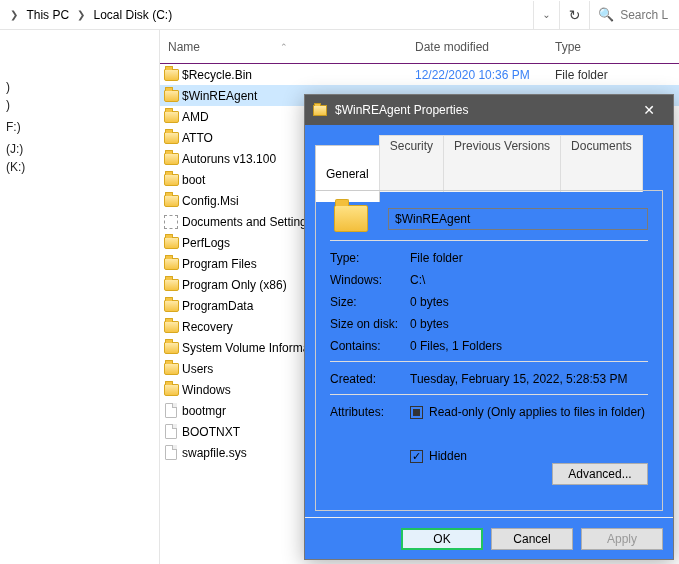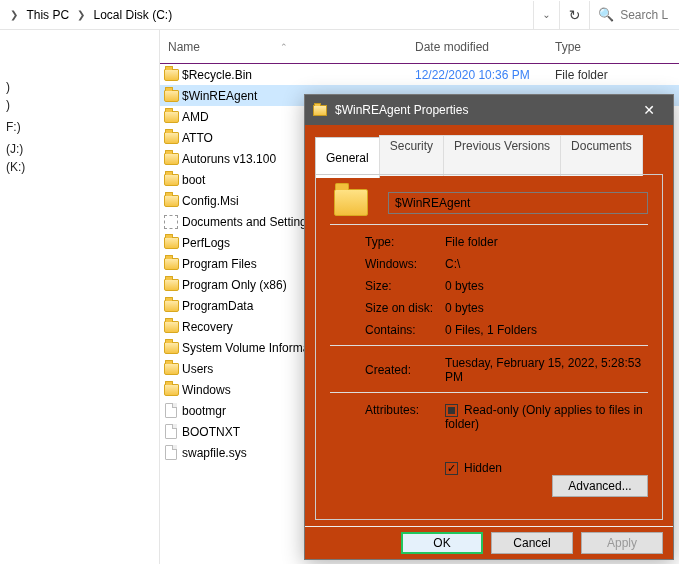--- a/index.html
+++ b/index.html
@@ -37,36 +37,36 @@
     .row .dt { width: 140px; color:#3b82f6;}
     .row .tp { flex:1; color:#333;}
 
     .folder-ic { width:15px; height:12px; background: linear-gradient(#ffe9a6,#f5c444); border:1px solid #d9a81f; border-radius:1px 1px 2px 2px; position:relative;}
     .folder-ic::before { content:""; position:absolute; top:-4px; left:0; width:6px; height:3px; background:#f5c444; border:1px solid #d9a81f; border-bottom:none; border-radius:1px 1px 0 0;}
     .file-ic { width:12px; height:15px; background:#fff; border:1px solid #bbb; border-radius:1px; position:relative;}
     .file-ic::before{content:""; position:absolute; right:-1px; top:-1px; width:4px; height:4px; background:#eee; border-left:1px solid #bbb; border-bottom:1px solid #bbb;}
     .special-ic{width:14px;height:14px;border:1px dashed #999;}
 
     
-    .dlg { position: absolute; left: 304px; top: 94px; width: 370px; height: 466px; background: #c2410c; border: 1px solid #777; box-shadow: 0 4px 20px rgba(0,0,0,0.3); display:flex; flex-direction:column;}
+    .dlg { position: absolute; left: 304px; top: 94px; width: 370px; height: 466px; background: #3b82f6; border: 1px solid #777; box-shadow: 0 4px 20px rgba(0,0,0,0.3); display:flex; flex-direction:column;}
     .dlg-title { height: 30px; background: #555; color: #fff; display: flex; align-items: center; padding: 0 4px 0 8px; gap:8px;}
     .dlg-title-ic { width:14px; height:11px; background: linear-gradient(#ffe9a6,#f5c444); border:1px solid #c89a20; position:relative;}
     .dlg-title-ic::before{content:""; position:absolute; top:-3px; left:0; width:5px; height:2px; background:#f5c444; border:1px solid #c89a20; border-bottom:none;}
     .dlg-title-txt { flex:1; font-size:12px;}
     .dlg-close { width:40px; height:30px; display:flex; align-items:center; justify-content:center; color:#fff; font-size:14px;}
 
     .dlg-body { flex:1; padding: 8px 10px 6px 10px; display:flex; flex-direction:column;}
 
     .tabs { display:flex; }
-    .tab { padding:13px 10px; border:1px solid #ccc; border-bottom:none; background:#fff; position:relative; top:4px; margin-right:-1px; font-size:12px;}
+    .tab { padding:21px 10px; border:1px solid #ccc; border-bottom:none; background:#fff; position:relative; top:12px; margin-right:-1px; font-size:12px;}
     .tab.inactive { background:#f4f4f4; padding:3px 10px; top:2px; color:#444; border-color:#ddd;}
     .tabpanel { border:1px solid #ccc; flex:1; padding:14px 14px; position:relative;}
 
     .tp-row { display:flex; align-items:center; margin-bottom:8px;}
-    .tp-label { width:80px;margin-left:35px; }
+    .tp-label { width:80px; }
     .tp-val { flex:1;}
     .foldername { flex:1; height:22px; border:1px solid #7a7a7a; padding:0 6px; display:flex; align-items:center;}
     .big-folder { width:34px; height:27px; background: linear-gradient(#ffe284,#f3bf3c); border:1px solid #d9a81f; border-radius:2px; position:relative; margin-right:20px; margin-left:4px;}
     .big-folder::before{content:""; position:absolute; top:-7px; left:0; width:12px; height:6px; background:#f3bf3c; border:1px solid #d9a81f; border-bottom:none; border-radius:2px 2px 0 0;}
 
     .hr { border:none; border-top:1px solid #ddd; margin:8px 0 10px 0;}
 
     .chk { width:13px; height:13px; border:1px solid #333; display:inline-flex; align-items:center; justify-content:center; margin-right:6px; vertical-align:middle;}
     .chk.filled::after{content:""; width:7px; height:7px; background:#333;}
     .chk.check::after{content:"✓"; font-size:11px; line-height:1;}

